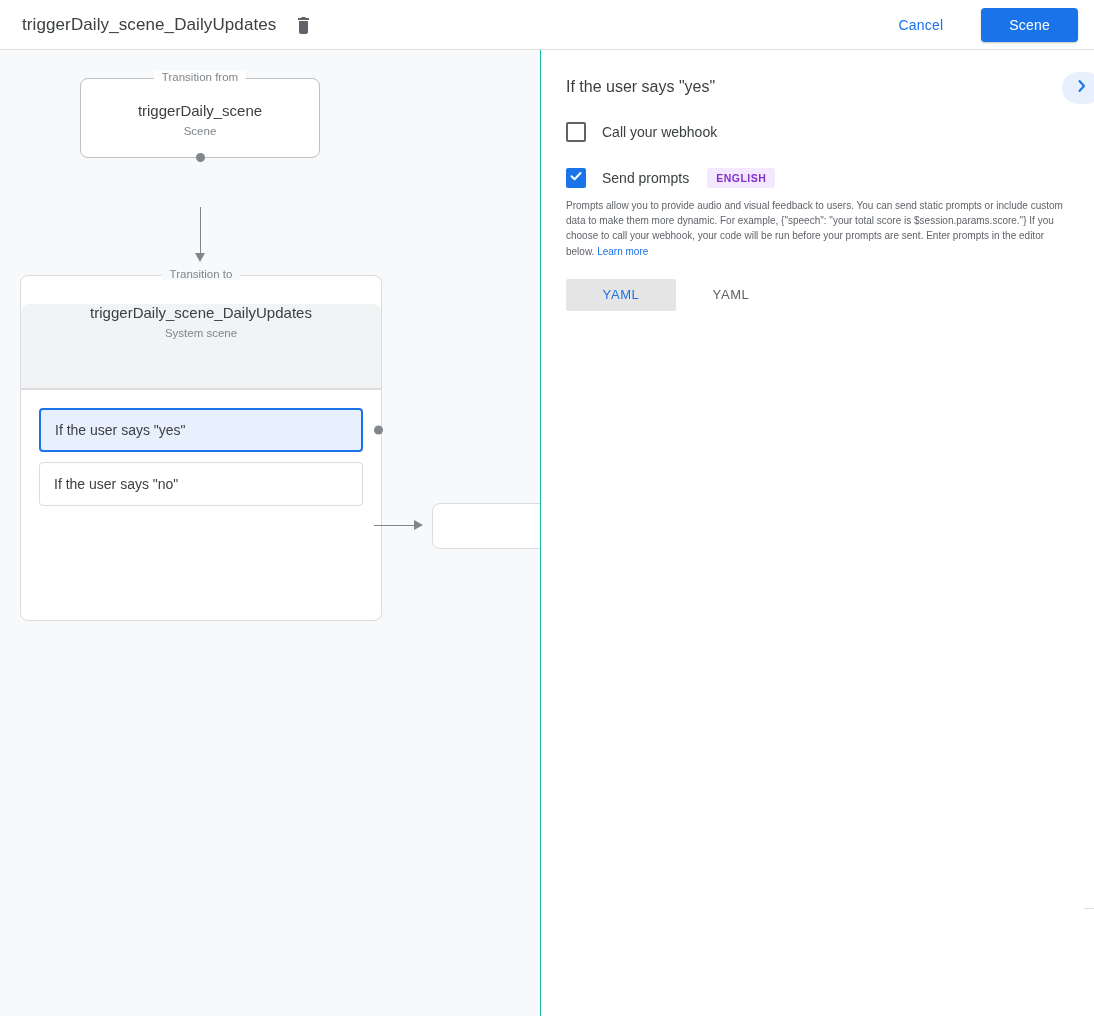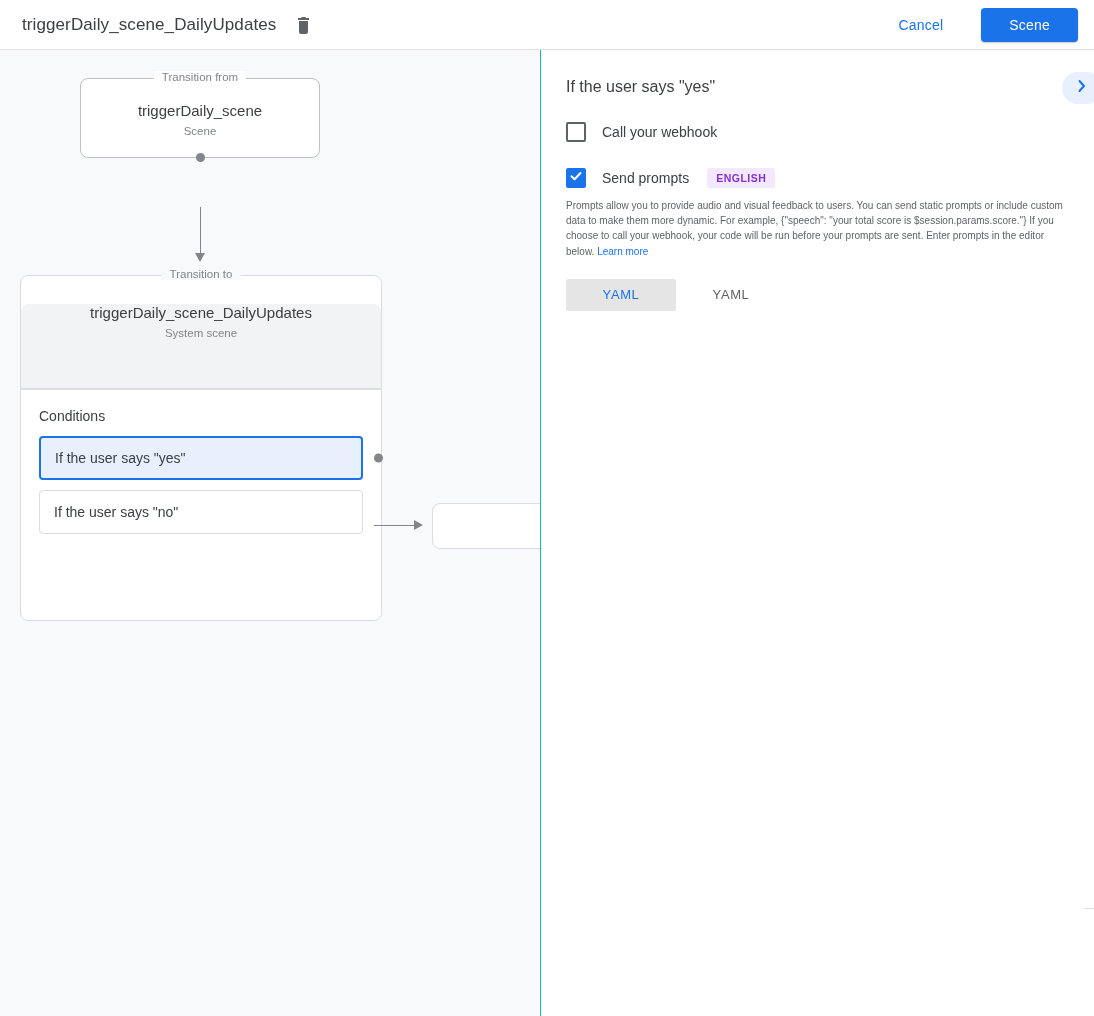--- a/index.html
+++ b/index.html
@@ -221,21 +221,20 @@
       <div class="legend">Transition to</div>
       <div class="node-to-head">
         <div class="node-title">triggerDaily_scene_DailyUpdates</div>
         <div class="node-sub">System scene</div>
       </div>
 
 
       <div class="divider-h"></div>
 
       <div class="section">
-        <div class="section-label">Conditions</div>
         <div class="cond-item selected">
           <span>If the user says "yes"</span>
           <span class="cond-dot"></span>
         </div>
         <div class="cond-item">
           <span>If the user says "no"</span>
         </div>
       </div>
     </div>
 

